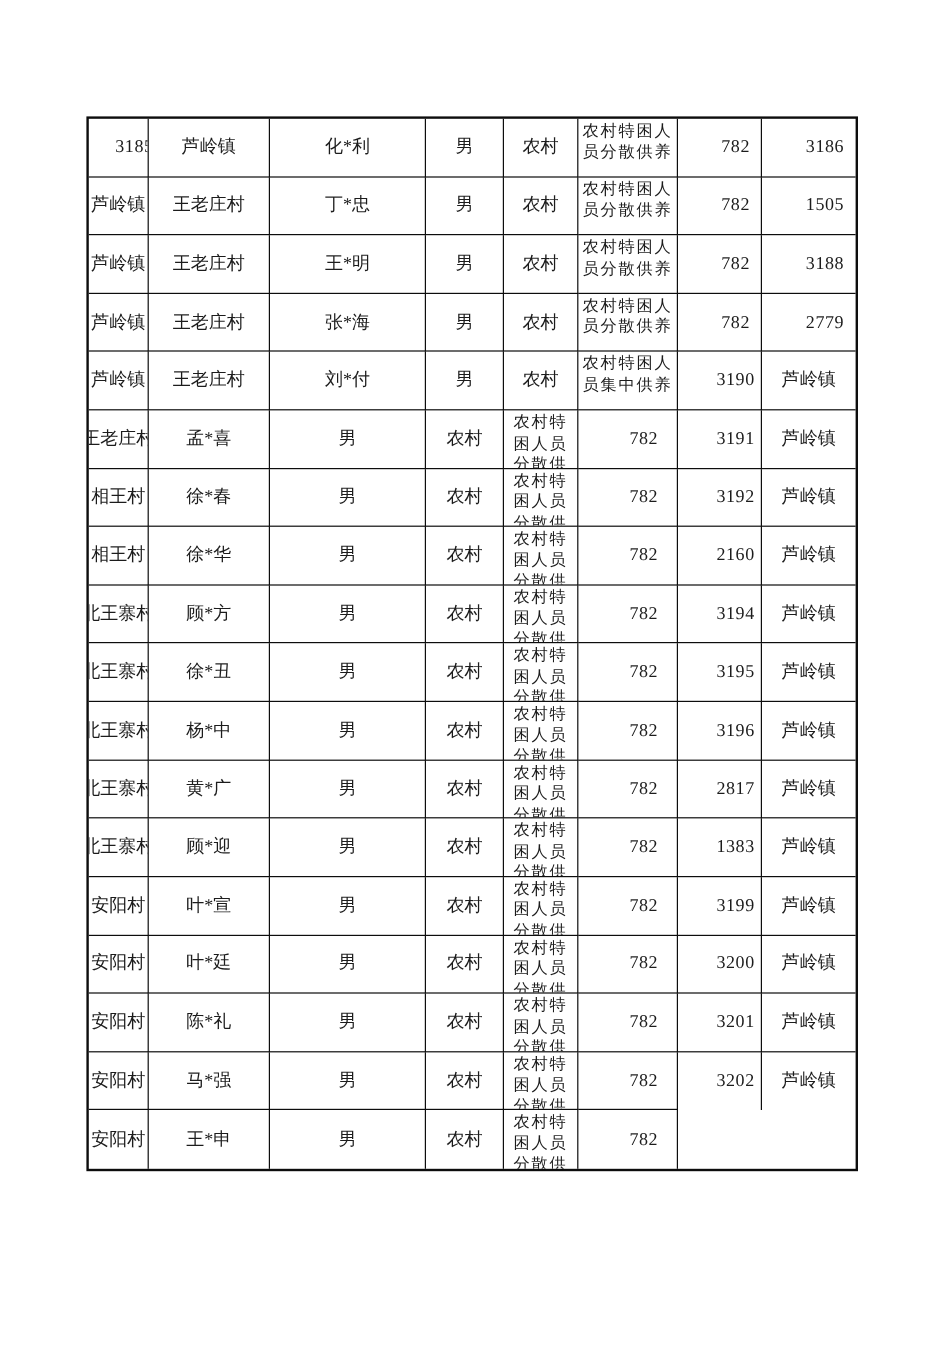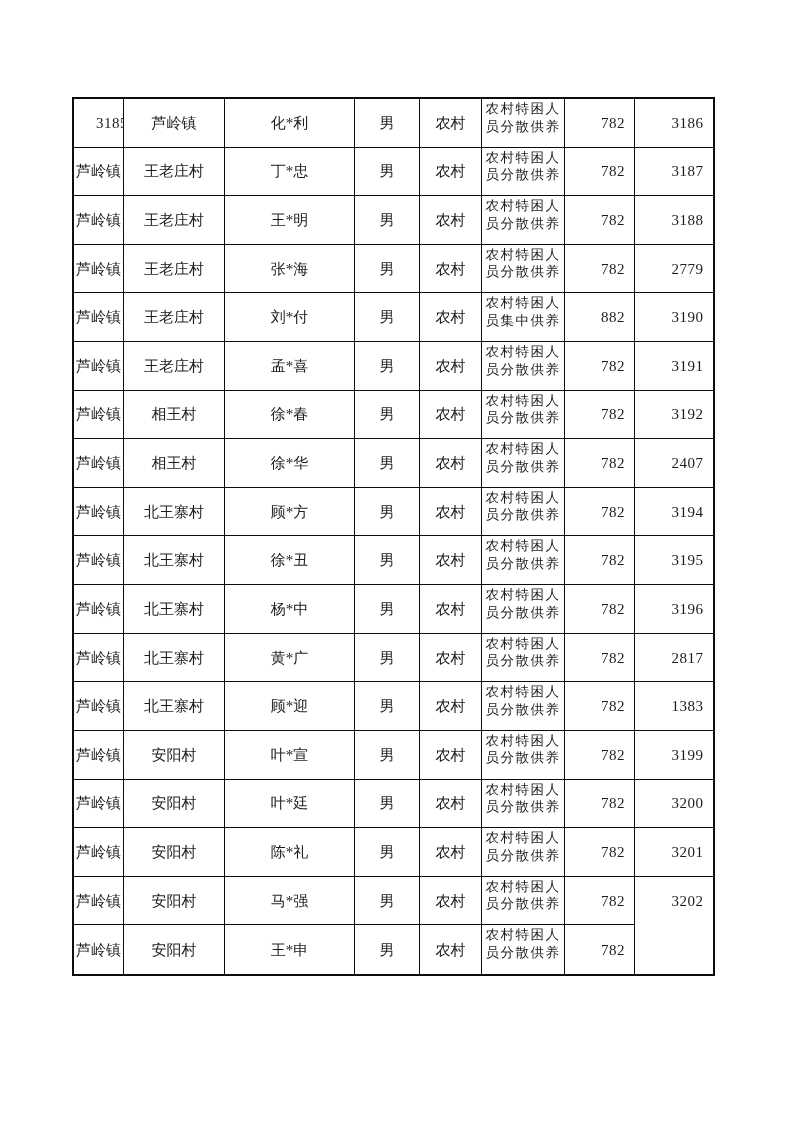--- a/index.html
+++ b/index.html
@@ -72,21 +72,21 @@
   <div class="cell">芦岭镇</div>
   <div class="cell">王老庄村</div>
   <div class="cell">丁*忠</div>
   <div class="cell">男</div>
   <div class="cell">农村</div>
   <div class="cell category">
         <span class="cat-text">农村特困人员分散供养</span>
       </div>
   <div class="cell num">782</div>
 
-  <div class="cell num">3187</div>
+  <div class="cell num">1505</div>
   <div class="cell">芦岭镇</div>
   <div class="cell">王老庄村</div>
   <div class="cell">王*明</div>
   <div class="cell">男</div>
   <div class="cell">农村</div>
   <div class="cell category">
         <span class="cat-text">农村特困人员分散供养</span>
       </div>
   <div class="cell num">782</div>
 
@@ -103,21 +103,20 @@
 
   <div class="cell num">2779</div>
   <div class="cell">芦岭镇</div>
   <div class="cell">王老庄村</div>
   <div class="cell">刘*付</div>
   <div class="cell">男</div>
   <div class="cell">农村</div>
   <div class="cell category">
         <span class="cat-text">农村特困人员集中供养</span>
       </div>
-  <div class="cell num">882</div>
 
   <div class="cell num">3190</div>
   <div class="cell">芦岭镇</div>
   <div class="cell">王老庄村</div>
   <div class="cell">孟*喜</div>
   <div class="cell">男</div>
   <div class="cell">农村</div>
   <div class="cell category">
         <span class="cat-text">农村特困人员分散供养</span>
       </div>
@@ -138,21 +137,21 @@
   <div class="cell">芦岭镇</div>
   <div class="cell">相王村</div>
   <div class="cell">徐*华</div>
   <div class="cell">男</div>
   <div class="cell">农村</div>
   <div class="cell category">
         <span class="cat-text">农村特困人员分散供养</span>
       </div>
   <div class="cell num">782</div>
 
-  <div class="cell num">2407</div>
+  <div class="cell num">2160</div>
   <div class="cell">芦岭镇</div>
   <div class="cell">北王寨村</div>
   <div class="cell">顾*方</div>
   <div class="cell">男</div>
   <div class="cell">农村</div>
   <div class="cell category">
         <span class="cat-text">农村特困人员分散供养</span>
       </div>
   <div class="cell num">782</div>
 

